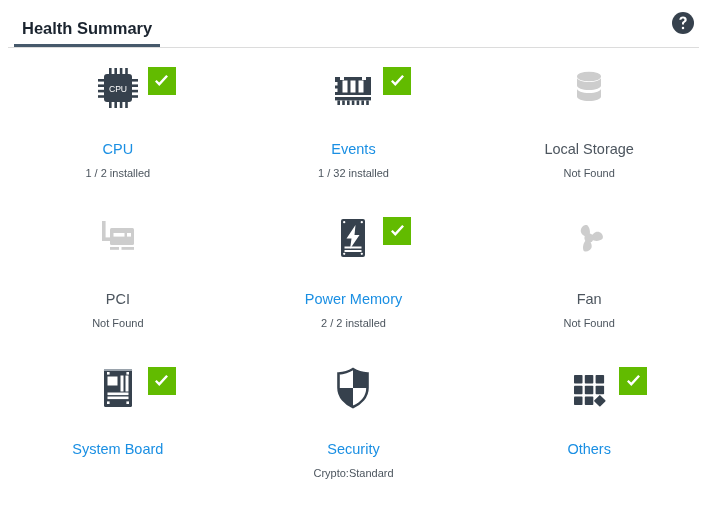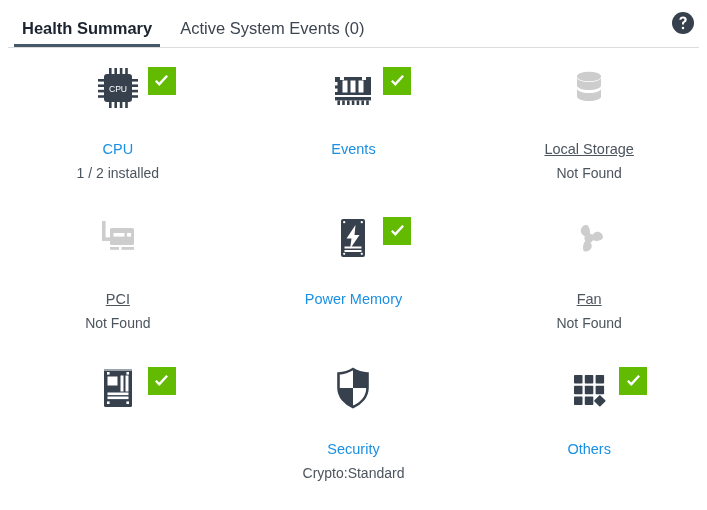--- a/index.html
+++ b/index.html
@@ -120,43 +120,38 @@
     font-size: 14.5px;
     line-height: 18px;
     text-align: center;
   }
   .item-label.link {
     color: #1A8FE3;
     cursor: pointer;
   }
   .item-label.muted {
     color: #4C555E;
-    text-decoration: underline;
   }
   .item-status {
     margin-top: 6px;
-    font-size: 14px;
+    font-size: 11px;
     line-height: 18px;
     color: #4C555E;
     text-align: center;
   }
   .item-status.empty { visibility: hidden; }
 </style>
 </head>
 <body>
 
 <div id="tab-bar">
   <div id="tab-list">
     <div class="tab active">
       <span>Health Summary</span>
       <span class="tab-underline"></span>
-    </div>
-    <div class="tab">
-      <span>Active System Events (0)</span>
-      
     </div>
   </div>
 
   <div id="help-button">
     <svg width="22" height="22" viewBox="0 0 22 22" aria-hidden="true">
       <circle cx="11" cy="11" r="11" fill="#36414D"></circle>
       <path d="M11 4.6c-2.1 0-3.6 1.25-3.75 3.2h2.1c.1-.85.7-1.4 1.6-1.4.9 0 1.5.55 1.5 1.35 0 .7-.3 1.05-1.15 1.6-.95.62-1.35 1.25-1.3 2.35l.1.75h1.9v-.6c0-.72.25-1.05 1.15-1.62 1.05-.68 1.55-1.45 1.55-2.6 0-1.8-1.5-3.03-3.7-3.03z" fill="#ffffff"></path>
       <circle cx="11" cy="15.9" r="1.25" fill="#ffffff"></circle>
     </svg>
   </div>
@@ -222,20 +217,21 @@
           <rect x="27.5" y="14.5" width="5" height="12"></rect>
         </g>
       </svg>
       <div class="status-badge">
         <svg width="17" height="17" viewBox="0 0 17 17">
           <path d="M2 8.6 L6.3 13 L15 3.6 L13.2 2 L6.2 9.6 L3.6 7.1 Z" fill="#ffffff"></path>
         </svg>
       </div>
     </div>
     <div class="item-label link">Events</div>
+    <div class="item-status">1 / 32 installed</div>
   </div>
 
   <div class="health-item">
     <div class="icon-row">
       <div class="badge-spacer"></div>
       <svg class="comp-icon" viewBox="0 0 44 44">
         <g fill="#CDCDCD">
           <ellipse cx="22" cy="10.5" rx="12" ry="4.8"></ellipse>
           <path d="M10 11.5 v8 c0 2.6 5.4 4.6 12 4.6 s12-2 12-4.6 v-8 c0 2.6-5.4 4.6-12 4.6 s-12-2-12-4.6 z"></path>
           <path d="M10 22.5 v8 c0 2.6 5.4 4.6 12 4.6 s12-2 12-4.6 v-8 c0 2.6-5.4 4.6-12 4.6 s-12-2-12-4.6 z"></path>
@@ -284,20 +280,21 @@
           <rect x="13.5" y="34" width="17" height="2"></rect>
         </g>
       </svg>
       <div class="status-badge">
         <svg width="17" height="17" viewBox="0 0 17 17">
           <path d="M2 8.6 L6.3 13 L15 3.6 L13.2 2 L6.2 9.6 L3.6 7.1 Z" fill="#ffffff"></path>
         </svg>
       </div>
     </div>
     <div class="item-label link">Power Memory</div>
+    <div class="item-status">2 / 2 installed</div>
   </div>
 
   <div class="health-item">
     <div class="icon-row">
       <div class="badge-spacer"></div>
       <svg class="comp-icon" viewBox="0 0 44 44">
         <g fill="#CDCDCD">
           <path d="M22 20.5 c1.6-3.4 1.2-8.2-1.6-11.2 c-3.1-1.1-6 1.6-6.6 4.6 c-.6 3.1 2.6 6.2 6.2 7.2 z"></path>
           <path d="M24.4 23.6 c3.3 1.8 8.1 1.9 11.1-.8 c1.4-3-1-6.1-3.9-7 c-3-.9-6.4 2-7.7 5.5 z"></path>
           <path d="M19.2 23.6 c-2.4 2.9-4.2 7.4-2.6 11.1 c2.6 2 6.1.1 7.6-2.5 c1.5-2.7-.5-6.7-3.3-9.2 z"></path>
@@ -327,20 +324,21 @@
           <rect x="11.5" y="26.5" width="21" height="2.6"></rect>
           <rect x="11.5" y="30.5" width="21" height="2.6"></rect>
         </g>
       </svg>
       <div class="status-badge">
         <svg width="17" height="17" viewBox="0 0 17 17">
           <path d="M2 8.6 L6.3 13 L15 3.6 L13.2 2 L6.2 9.6 L3.6 7.1 Z" fill="#ffffff"></path>
         </svg>
       </div>
     </div>
+    <div class="item-label link">System Board</div>
     <div class="item-status empty"></div>
   </div>
 
   <div class="health-item">
     <div class="icon-row">
       <div class="badge-spacer"></div>
       <svg class="comp-icon" viewBox="0 0 44 44">
         <path d="M22 3 C17 6 11.5 7.2 7.5 7.5 v14.2 c0 9.4 7.1 16 14.5 19.3 c7.4-3.3 14.5-9.9 14.5-19.3 V7.5 C32.5 7.2 27 6 22 3 Z" fill="#36414D"></path>
         <path d="M22 22 h13.2 c.2-.1.3-.2.3-.3 V7.5 C32.5 7.2 27 6 22 3 Z" fill="#ffffff" opacity="0"></path>
         <path d="M22 22 V3 C27 6 32.5 7.2 36.5 7.5 v14.2 c0 .1 0 .2 0 .3 Z" fill="#36414D"></path>

